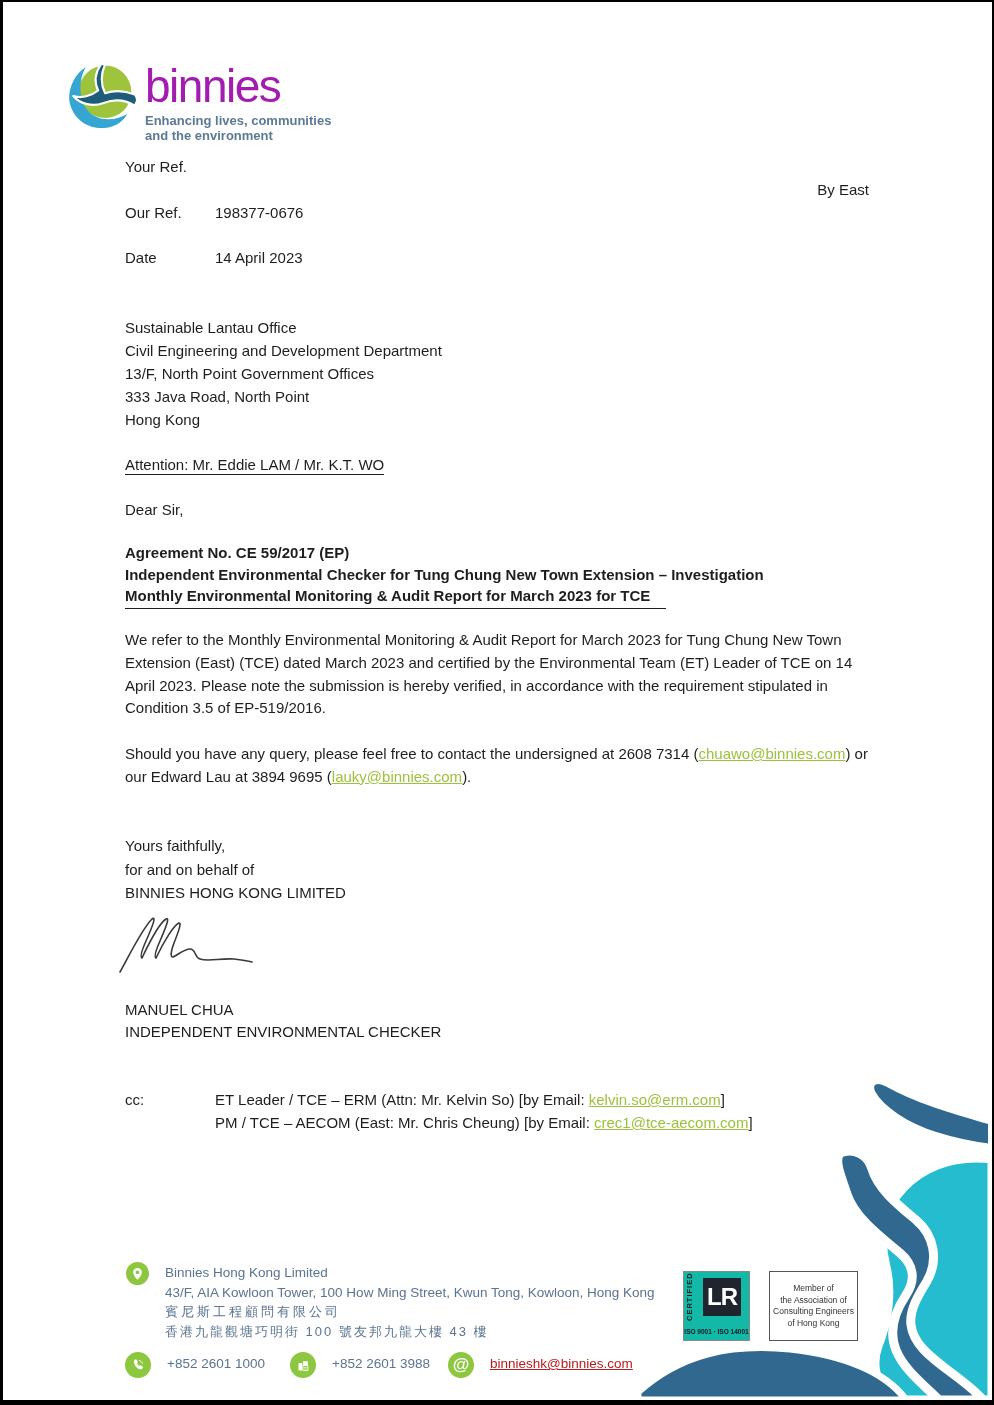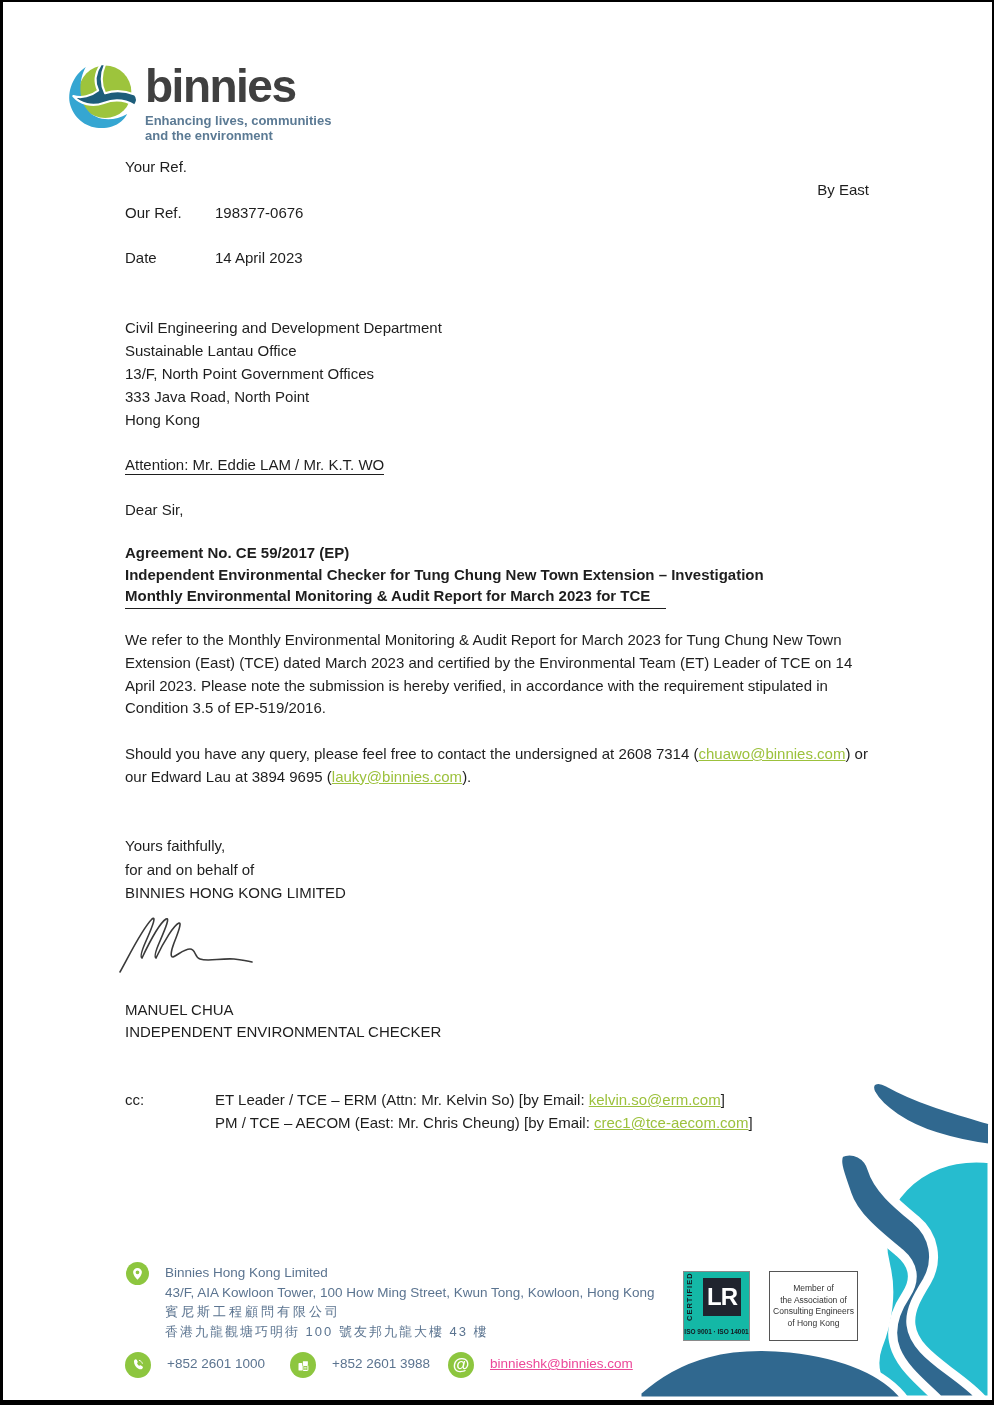--- a/index.html
+++ b/index.html
@@ -14,21 +14,21 @@
     border-bottom:5px solid #000;
     overflow:hidden;
     font-family:"Liberation Sans", sans-serif;
     color:#1e1e1e;
   }
   .abs{position:absolute;}
   
   .logo{position:absolute;left:62px;top:56px;display:flex;align-items:flex-start;z-index:3;}
   .logo-icon{width:76px;height:76px;flex:0 0 auto;}
   .logo-textwrap{margin-left:4px;margin-top:2px;}
-  .brand{font-size:46px;font-weight:700;letter-spacing:-1.5px;line-height:52px;color:#404040;}
+  .brand{font-size:46px;font-weight:400;letter-spacing:-1.5px;line-height:52px;color:#a21caf;}
   .tagline{font-size:13px;font-weight:700;line-height:15px;color:#5b7a94;margin-top:1px;}
   
   .ref-label{font-size:15px;}
   .ref-value{font-size:15px;}
   .row{position:absolute;left:122px;display:flex;}
   .row .lbl{width:90px;flex:0 0 auto;}
   .bypost{position:absolute;right:123px;top:179px;font-size:15px;}
   
   .block{position:absolute;left:122px;font-size:15px;line-height:23px;}
   .attention{border-bottom:1px solid #1e1e1e;padding-bottom:1px;}
@@ -37,21 +37,21 @@
   .para{width:752px;line-height:22.8px;}
   a.glink{color:#9cc13c;text-decoration:underline;cursor:pointer;}
   
   .sig{position:absolute;left:112px;top:910px;}
   
   .ftext{color:#5b7490;}
   .footer-addr{position:absolute;left:162px;top:1261px;font-size:13.5px;line-height:19.5px;z-index:3;}
   .zh{letter-spacing:3px;font-size:13px;}
   .icon-circle{border-radius:50%;background:#8dc63f;display:flex;align-items:center;justify-content:center;z-index:3;}
   .contact-text{position:absolute;top:1354px;font-size:13.5px;z-index:3;}
-  .footer-email{color:#ec4899;text-decoration:underline;cursor:pointer;}
+  .footer-email{color:#b91c1c;text-decoration:underline;cursor:pointer;}
   
   .lrbox{position:absolute;left:680px;top:1269px;width:67px;height:70px;border:1px solid #8a8a8a;box-sizing:border-box;background:#14b8a6;z-index:3;}
   .lr-cert{position:absolute;left:1px;top:3px;height:46px;width:13px;
     writing-mode:vertical-rl;transform:rotate(180deg);
     font-size:7.5px;font-weight:700;letter-spacing:1px;color:#14181f;text-align:center;}
   .lr-mark{position:absolute;right:8px;top:6px;width:38px;height:38px;background:#20242e;color:#fff;
     display:flex;align-items:center;justify-content:center;font-size:24px;font-weight:700;letter-spacing:-1px;}
   .lr-iso{position:absolute;left:0;right:0;bottom:5px;text-align:center;font-size:6.5px;font-weight:700;color:#14181f;}
   .memberbox{position:absolute;left:766px;top:1269px;width:89px;height:70px;border:1px solid #555;box-sizing:border-box;
     background:#fff;display:flex;flex-direction:column;align-items:center;justify-content:center;
@@ -87,22 +87,22 @@
   <div class="row" style="top:202px;align-items:center;">
     <span class="lbl ref-label">Our Ref.</span>
     <span class="ref-value">198377-0676</span>
   </div>
   <div class="row" style="top:247px;">
     <span class="lbl ref-label">Date</span>
     <span class="ref-value">14 April 2023</span>
   </div>
 
   <div class="block" style="top:314px;">
+    <div>Sustainable Lantau Office</div>
     <div>Civil Engineering and Development Department</div>
-    <div>Sustainable Lantau Office</div>
     <div>13/F, North Point Government Offices</div>
     <div>333 Java Road, North Point</div>
     <div>Hong Kong</div>
   </div>
 
   <div class="block" style="top:451px;">
     <span class="attention">Attention: Mr. Eddie LAM / Mr. K.T. WO</span>
   </div>
 
   <div class="block" style="top:496px;">Dear Sir,</div>

